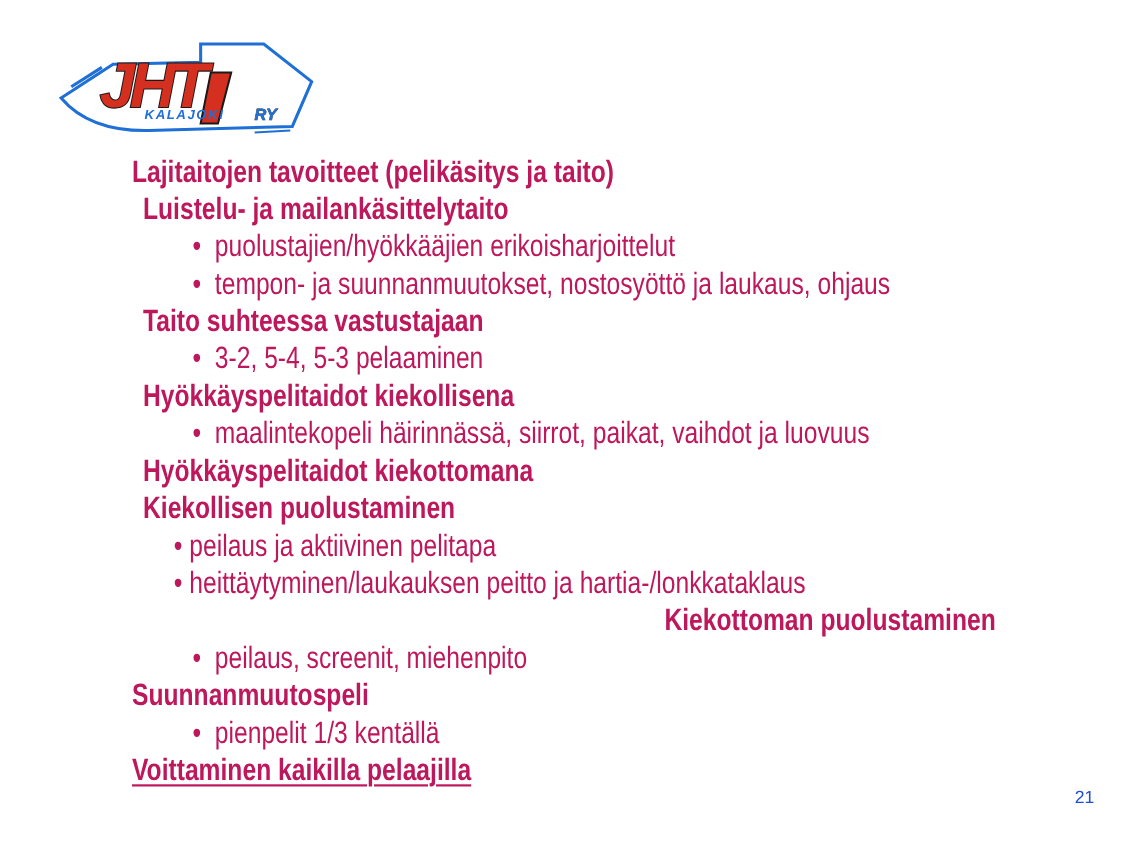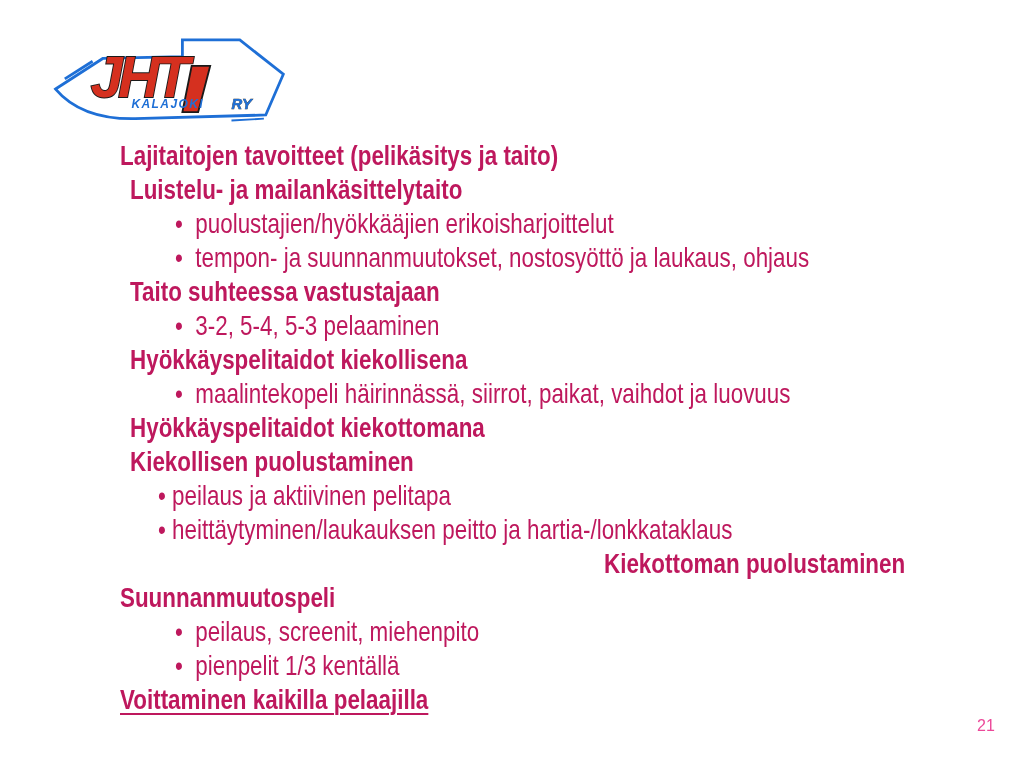--- a/index.html
+++ b/index.html
@@ -56,21 +56,21 @@
     text-decoration:underline;
     text-decoration-thickness:2px;
     text-underline-offset:4px;
   }
   
   .page-number{
     position:absolute;
     left:936px;top:717px;
     width:36px;
     font-size:16px;
-    color:#ec4899;
+    color:#1d4ed8;
     text-align:center;
   }
 </style>
 </head>
 <body>
 
 <div class="slide">
 
   <div class="logo">
     <svg viewBox="0 0 270 100" width="250" height="94">
@@ -98,21 +98,21 @@
     <div class="line t-bullet"><span class="tx">tempon- ja suunnanmuutokset, nostosyöttö ja laukaus, ohjaus</span></div>
     <div class="line t-header"><span class="tx">Taito suhteessa vastustajaan</span></div>
     <div class="line t-bullet"><span class="tx">3-2, 5-4, 5-3 pelaaminen</span></div>
     <div class="line t-header"><span class="tx">Hyökkäyspelitaidot kiekollisena</span></div>
     <div class="line t-bullet"><span class="tx">maalintekopeli häirinnässä, siirrot, paikat, vaihdot ja luovuus</span></div>
     <div class="line t-header"><span class="tx">Hyökkäyspelitaidot kiekottomana</span></div>
     <div class="line t-header"><span class="tx">Kiekollisen puolustaminen</span></div>
     <div class="line t-bullet-tight"><span class="tx">peilaus ja aktiivinen pelitapa</span></div>
     <div class="line t-bullet-tight"><span class="tx">heittäytyminen/laukauksen peitto ja hartia-/lonkkataklaus</span></div>
     <div class="line t-header2"><span class="tx">Kiekottoman puolustaminen</span></div>
+    <div class="line t-bullet"><span class="tx">peilaus, screenit, miehenpito</span></div>
     <div class="line t-header0"><span class="tx">Suunnanmuutospeli</span></div>
-    <div class="line t-bullet"><span class="tx">peilaus, screenit, miehenpito</span></div>
     <div class="line t-bullet"><span class="tx">pienpelit 1/3 kentällä</span></div>
     <div class="line t-final"><span class="tx">Voittaminen kaikilla pelaajilla</span></div>
   </div>
 
   <div class="page-number">21</div>
 
 </div>
 
 </body></html>

